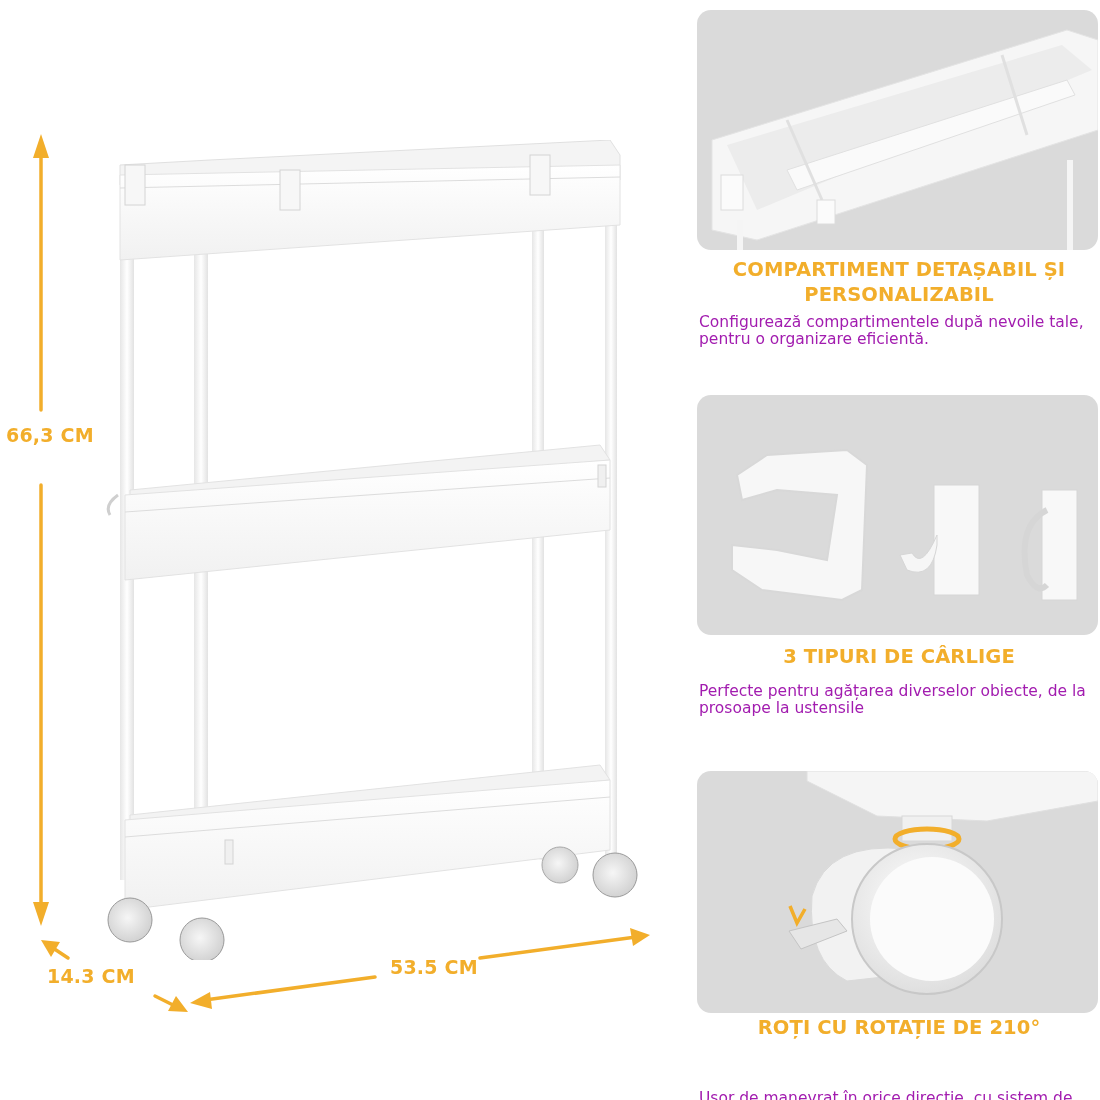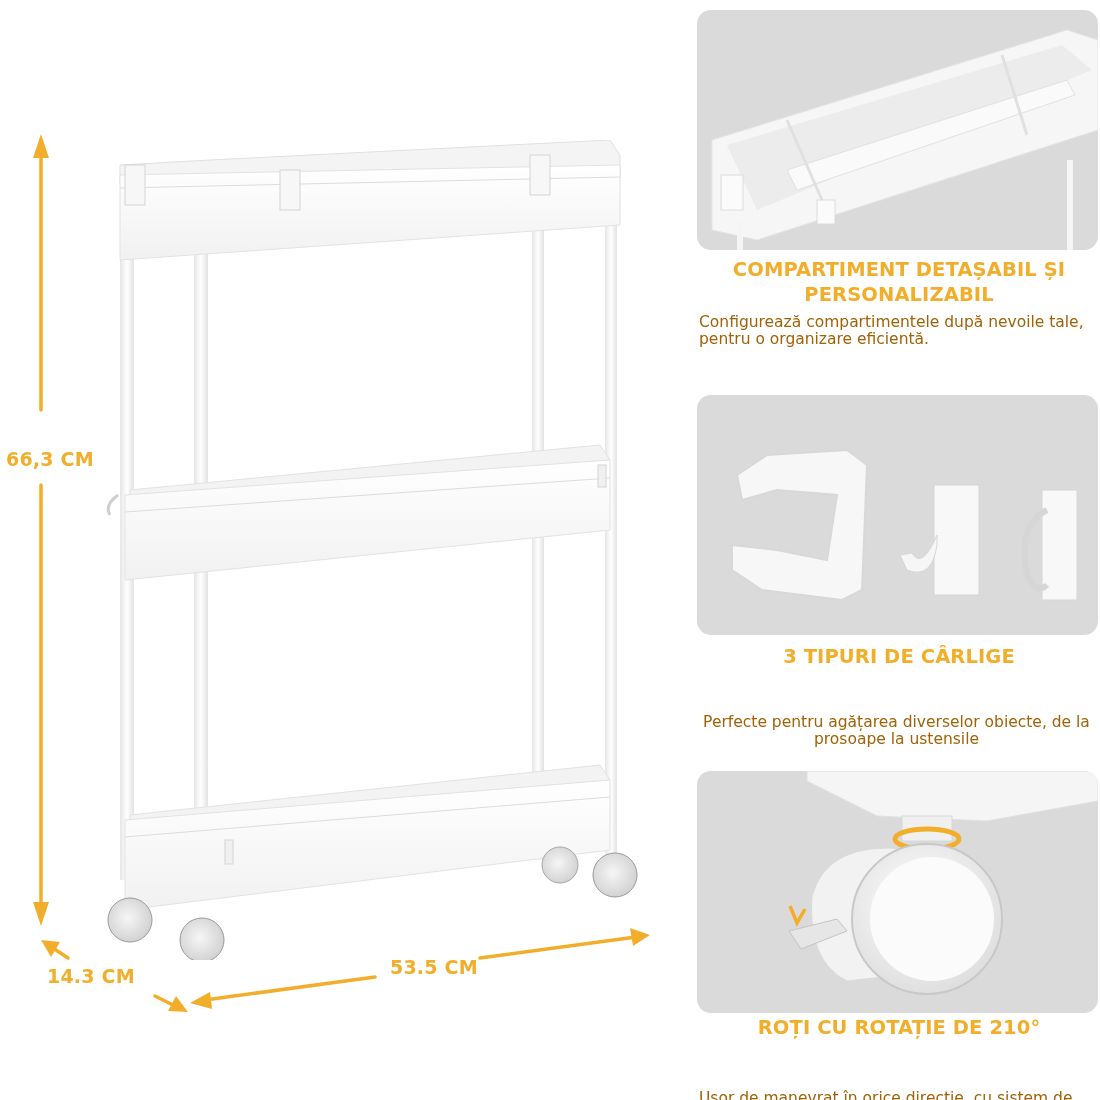--- a/index.html
+++ b/index.html
@@ -37,21 +37,21 @@
     font-size: 19.5px;
     line-height: 25px;
     letter-spacing: 0.1px;
     width: 400px;
     text-align: center;
   }
   .feature-desc {
     position: absolute;
     left: 699px;
     font-family: "DejaVu Sans", sans-serif;
-    color: #a16207;
+    color: #a21caf;
     font-size: 15.5px;
     line-height: 17px;
     width: 395px;
   }
 
   svg { display: block; }
 </style>
 </head>
 <body>
 
@@ -117,21 +117,21 @@
     <polygon points="35,680 520,640 520,710 35,770" fill="url(#shelf)" stroke="#e2e2e2"></polygon>
     <line x1="35" y1="697" x2="520" y2="657" stroke="#dcdcdc"></line>
     <rect x="135" y="700" width="8" height="24" fill="#f0f0f0" stroke="#d4d4d4"></rect>
 
     <circle cx="40" cy="780" r="22" fill="url(#wheel)" stroke="#9a9a9a"></circle>
     <circle cx="112" cy="800" r="22" fill="url(#wheel)" stroke="#9a9a9a"></circle>
     <circle cx="470" cy="725" r="18" fill="url(#wheel)" stroke="#a8a8a8"></circle>
     <circle cx="525" cy="735" r="22" fill="url(#wheel)" stroke="#9a9a9a"></circle>
   </svg>
 
-  <div class="dim-label" style="left:6px;top:424px;margin-top:24px;">66,3 CM</div>
+  <div class="dim-label" style="left:6px;top:424px;">66,3 CM</div>
   <div class="dim-label" style="left:47px;top:965px;">14.3 CM</div>
   <div class="dim-label" style="left:390px;top:956px;">53.5 CM</div>
 </div>
 
 <div class="panel" style="top:10px;height:240px;">
   <svg width="401" height="240" viewBox="0 0 401 240">
     <polygon points="15,130 370,20 401,30 401,120 60,230 15,220" fill="#f6f6f6" stroke="#e4e4e4"></polygon>
     <polygon points="30,135 365,35 395,60 60,200" fill="#ececec"></polygon>
     <polygon points="90,160 370,70 378,85 100,180" fill="#fafafa" stroke="#e0e0e0"></polygon>
     <line x1="90" y1="110" x2="125" y2="190" stroke="#e0e0e0" stroke-width="3"></line>
@@ -151,21 +151,21 @@
     <path d="M 40 80 L 70 60 L 150 55 L 170 70 L 165 195 L 145 205 L 65 195 L 35 175 L 35 150 L 80 155 L 130 165 L 140 100 L 80 95 L 45 105 Z" fill="#f7f7f7" stroke="#d8d8d8" stroke-width="2"></path>
 
     <rect x="237" y="90" width="45" height="110" fill="#f8f8f8" stroke="#d6d6d6"></rect>
     <path d="M 240 150 Q 235 185 210 175 L 203 160 L 215 158 Q 225 175 240 140 Z" fill="#f6f6f6" stroke="#d6d6d6"></path>
 
     <rect x="345" y="95" width="35" height="110" fill="#f8f8f8" stroke="#d6d6d6"></rect>
     <path d="M 350 115 Q 320 130 330 180 Q 340 200 350 190" fill="none" stroke="#d6d6d6" stroke-width="6"></path>
   </svg>
 </div>
 <div class="feature-title" style="top:644px;">3 TIPURI DE CÂRLIGE</div>
-<div class="feature-desc" style="top:714px;text-align:center;">Perfecte pentru agățarea diverselor obiecte, de la prosoape la ustensile</div>
+<div class="feature-desc" style="top:683px;">Perfecte pentru agățarea diverselor obiecte, de la prosoape la ustensile</div>
 
 <div class="panel" style="top:771px;height:242px;">
   <svg width="401" height="242" viewBox="0 0 401 242">
     <defs>
       <radialGradient id="whl" cx="0.45" cy="0.4" r="0.65">
         <stop offset="0" stop-color="#ffffff"></stop>
         <stop offset="1" stop-color="#dcdcdc"></stop>
       </radialGradient>
     </defs>
     <polygon points="110,0 401,0 401,30 290,50 180,45 110,10" fill="#f5f5f5" stroke="#e0e0e0"></polygon>

